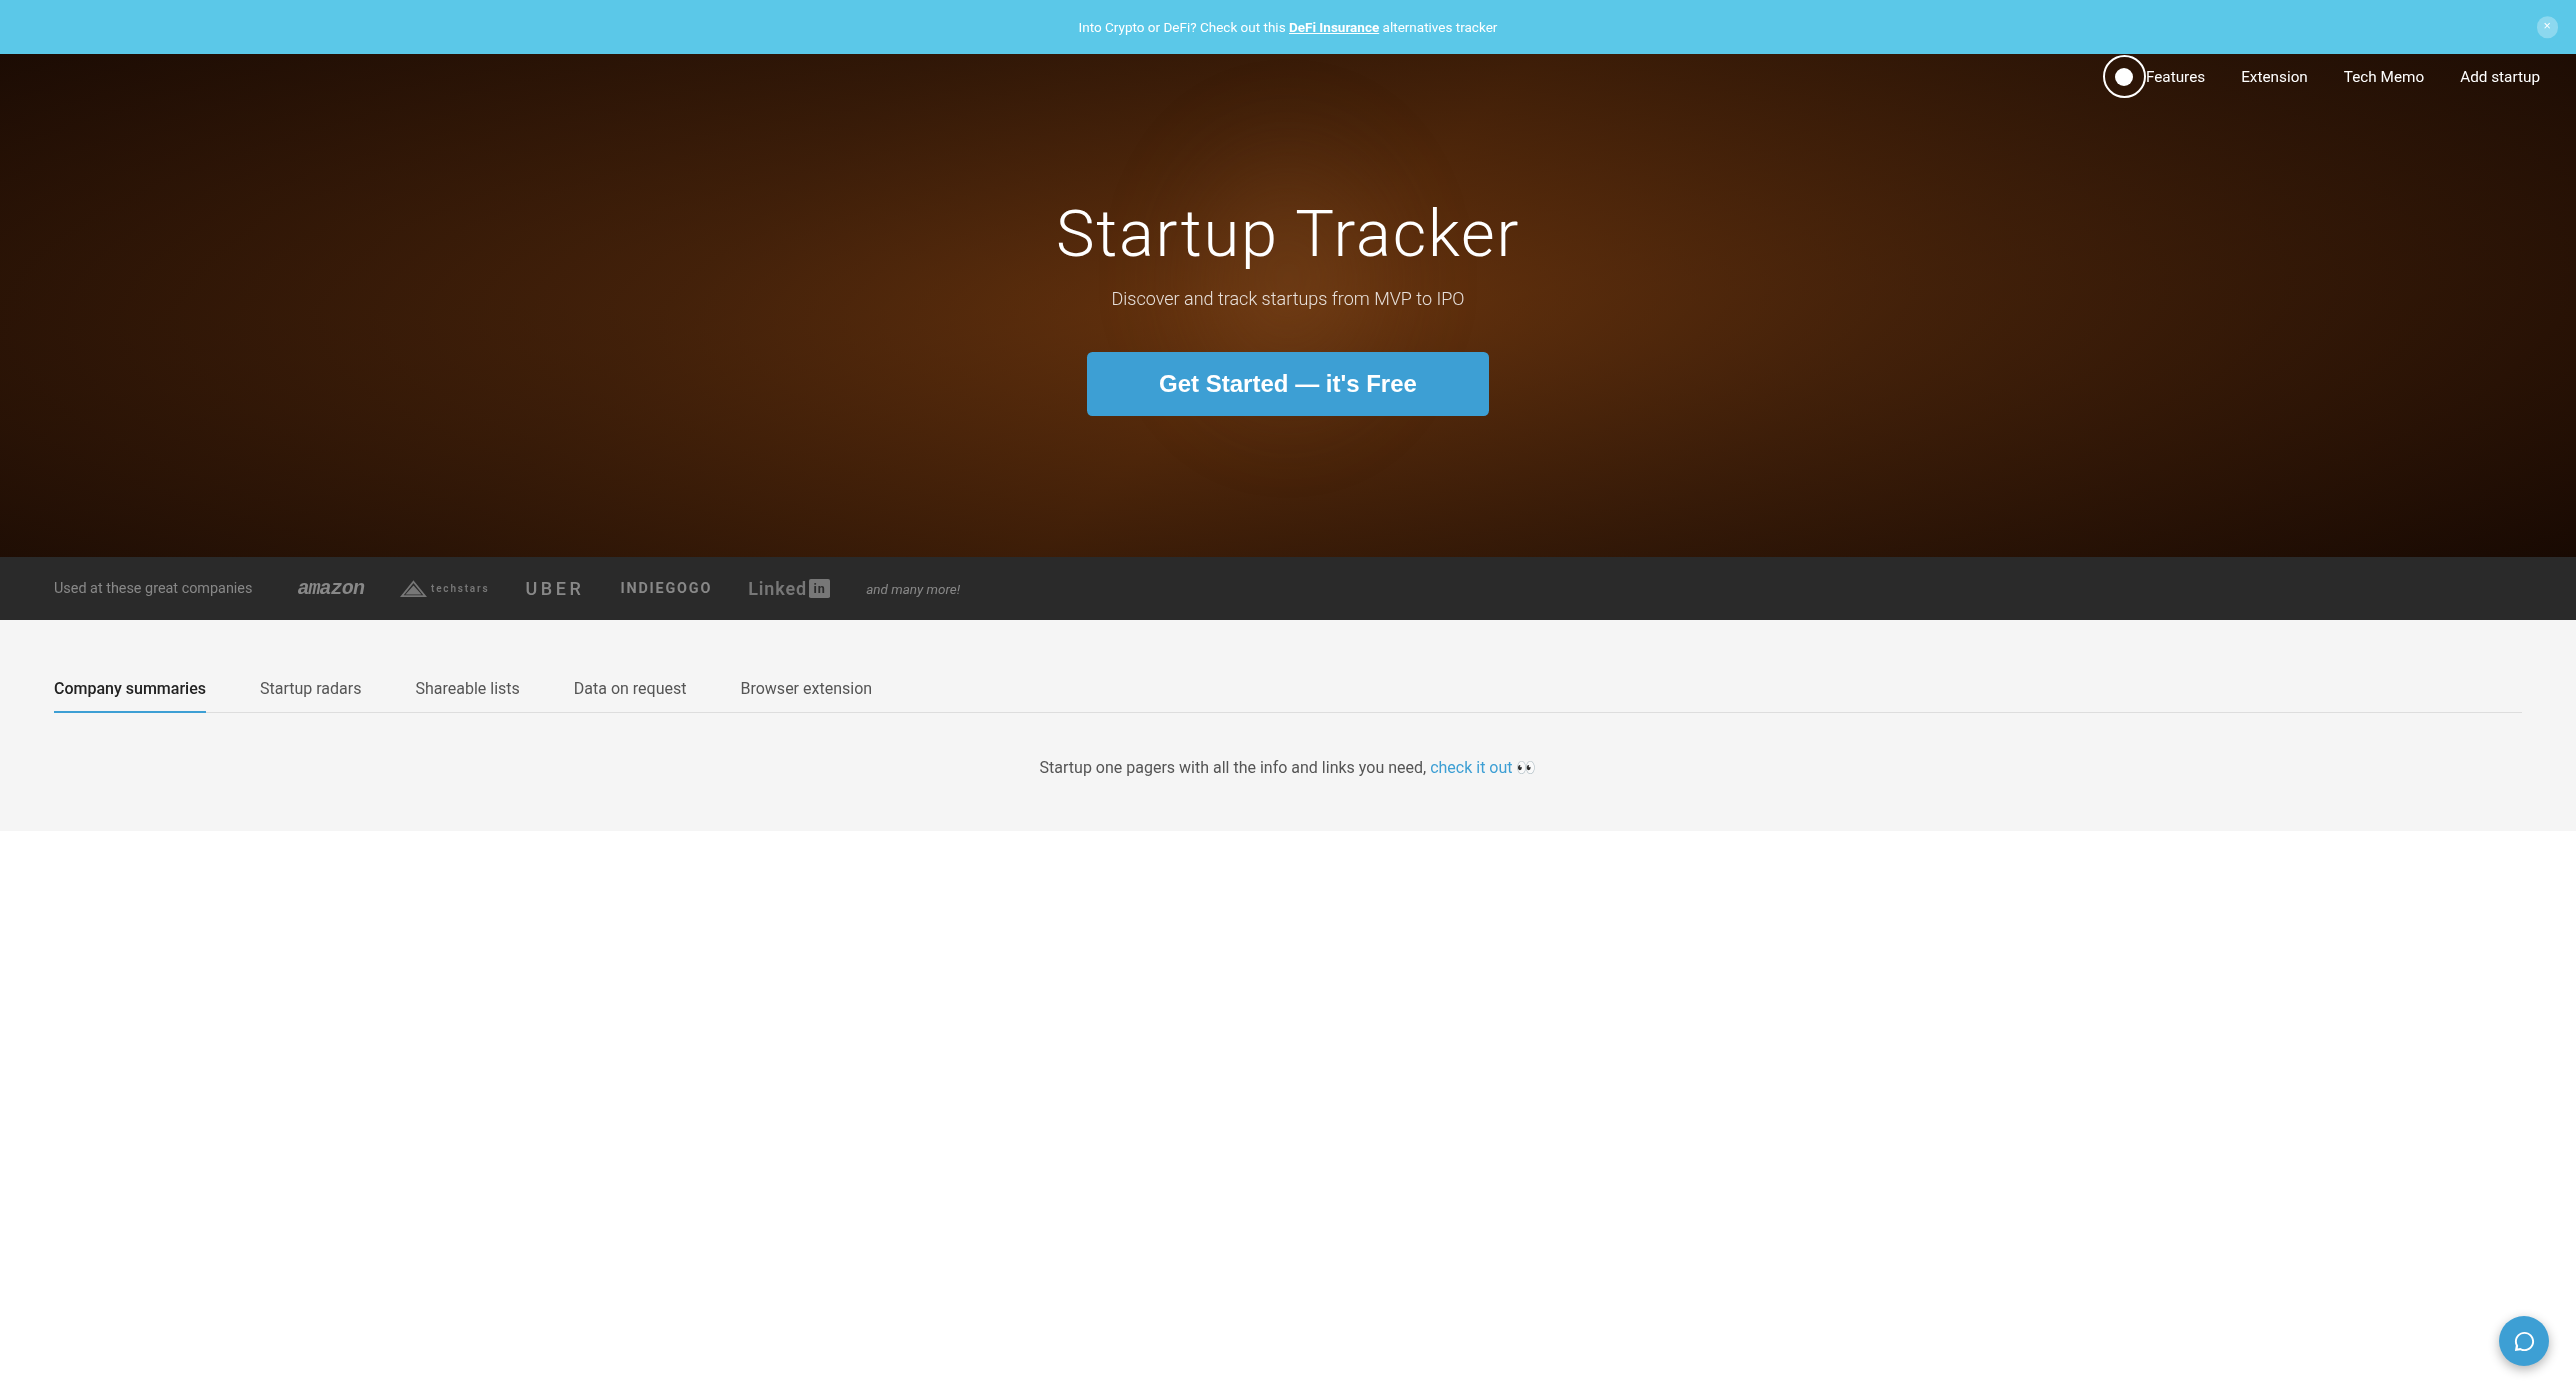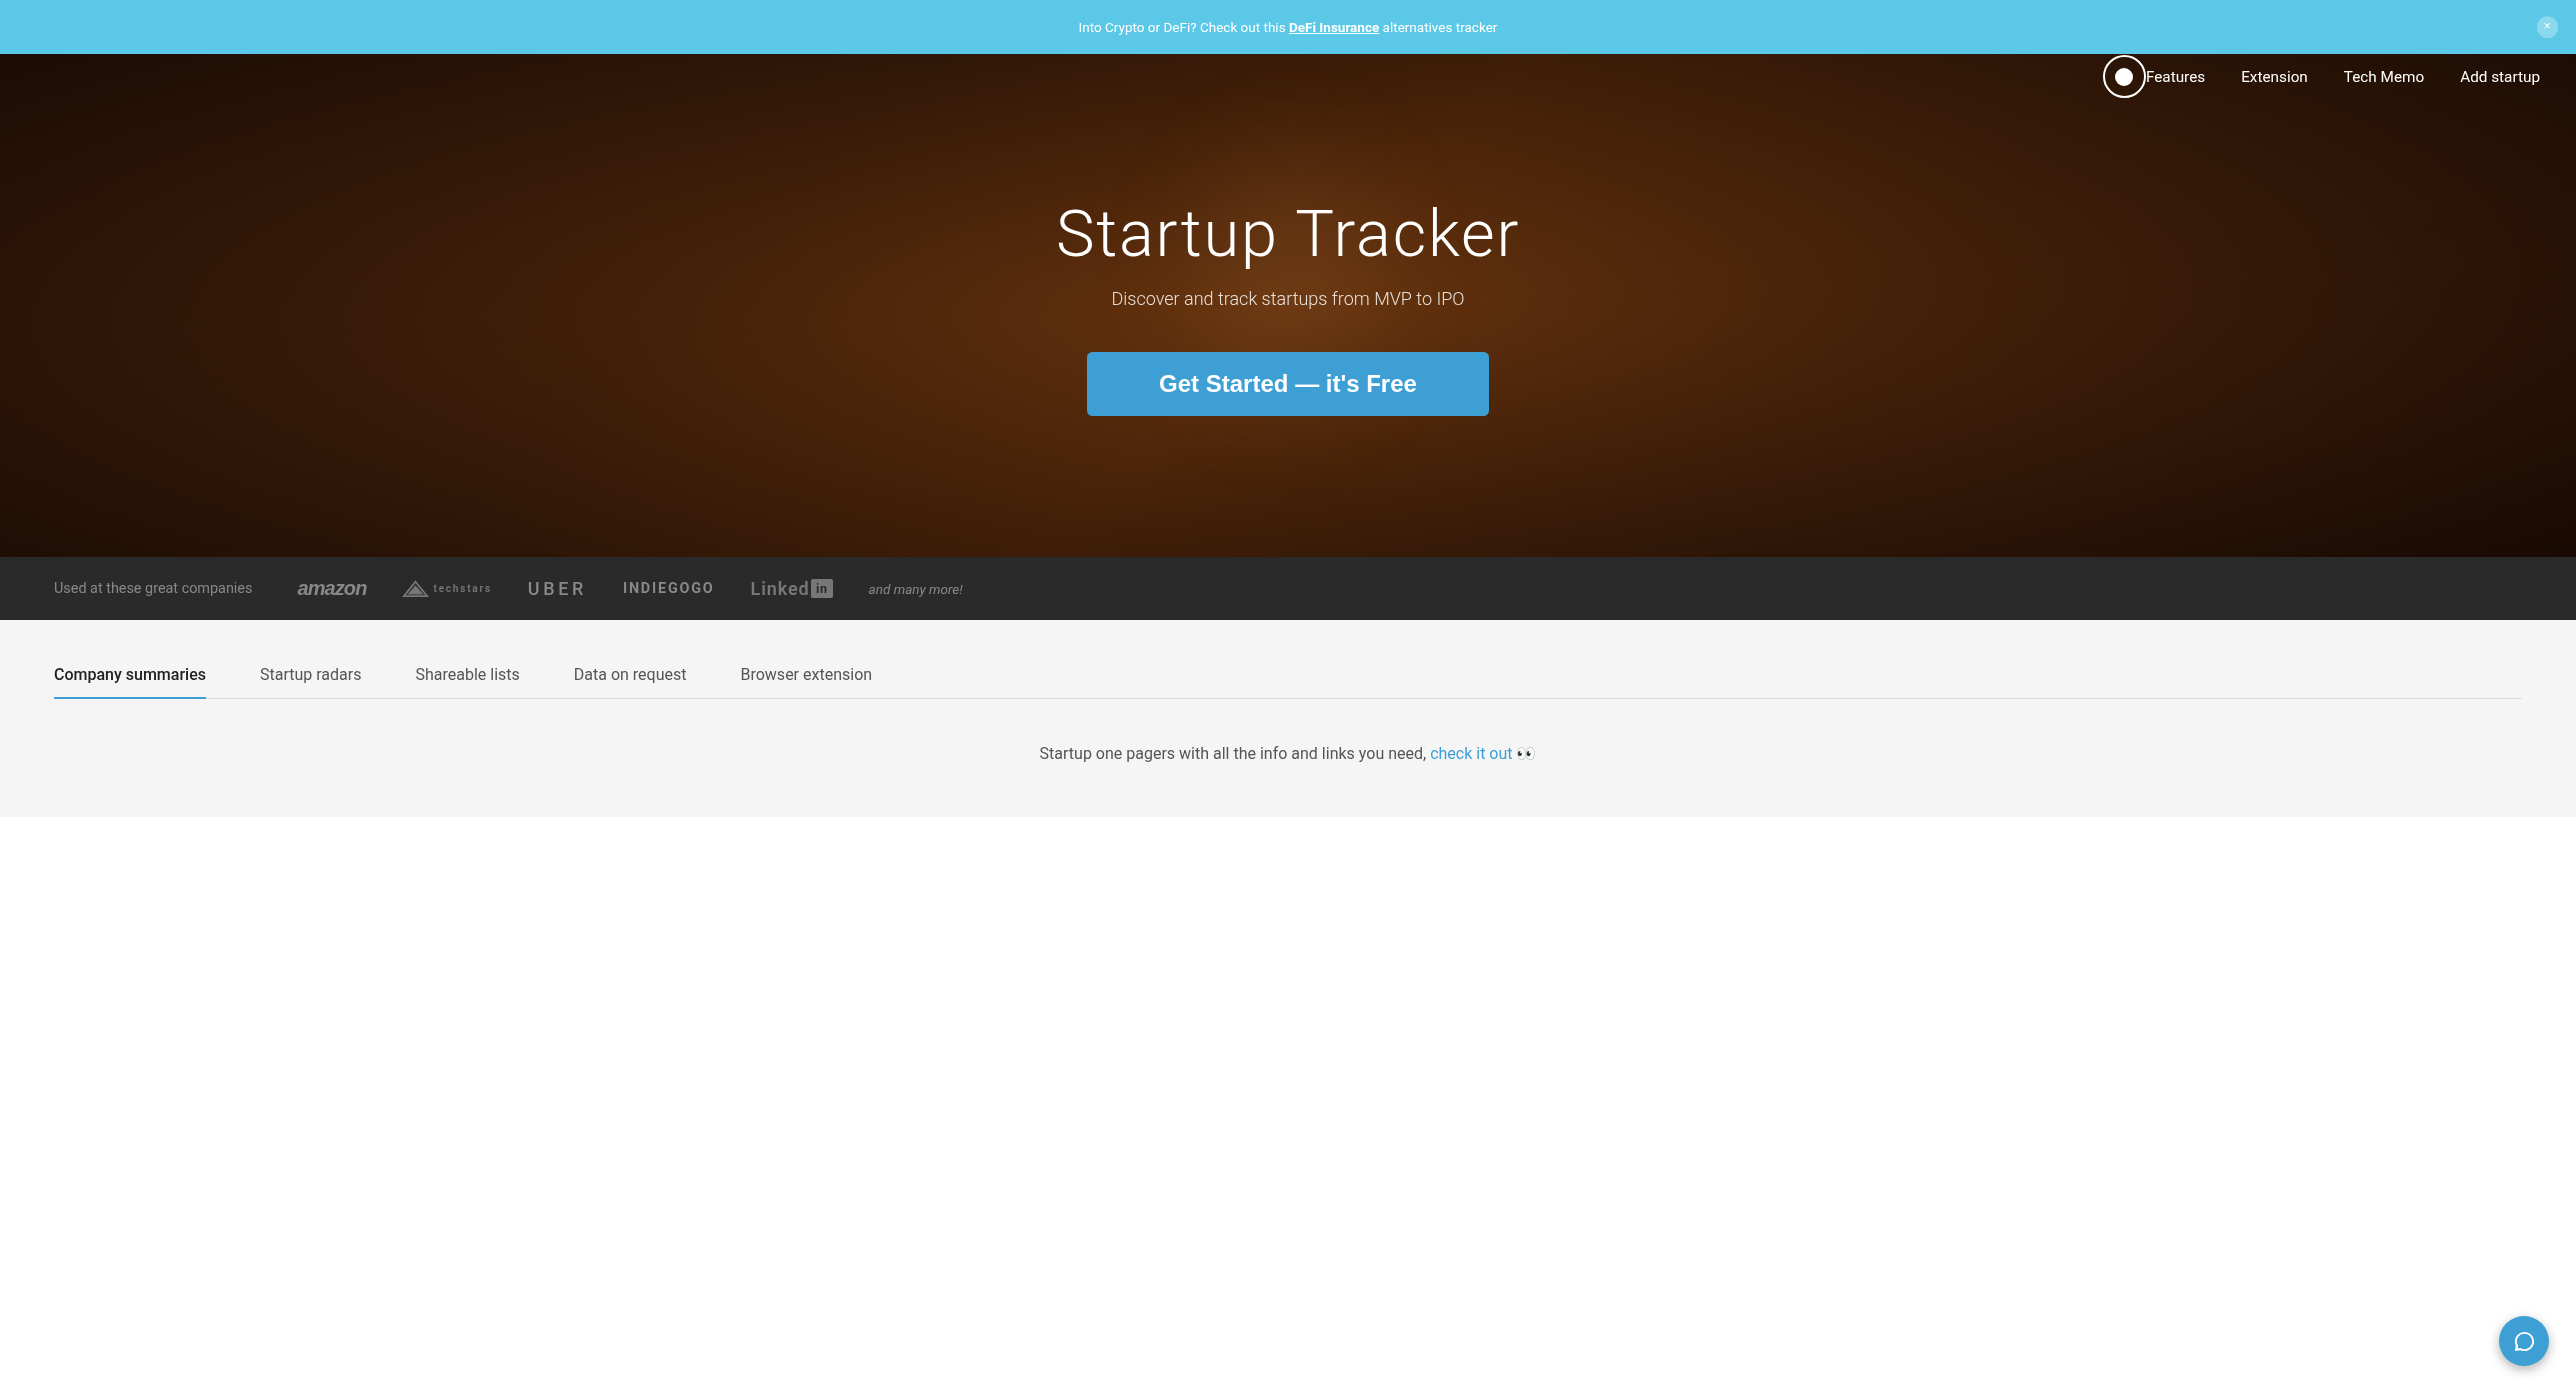--- a/index.html
+++ b/index.html
@@ -163,21 +163,21 @@
     }
     .company-logo {
       color: #888;
       font-size: 13.5px;
       font-weight: 600;
       letter-spacing: 0.9px;
     }
     .company-logo.amazon {
       font-size: 20px;
       font-style: italic;
-      font-family: Liberation Sans, sans-serif;
+      font-family: Liberation Mono, monospace;
       letter-spacing: -0.9px;
     }
     .company-logo.techstars {
       display: flex;
       flex-direction: row;
       align-items: center;
       gap: 4px;
       font-size: 10px;
       letter-spacing: 1.8px;
       color: #777;
@@ -217,21 +217,21 @@
     }
     .and-more {
       color: #888;
       font-size: 13.5px;
       font-style: italic;
     }
 
     
     .features-section {
       background: #f5f5f5;
-      padding: 45px 54px 36px;
+      padding: 59px 54px 36px;
     }
     .features-tabs {
       display: flex;
       gap: 54px;
       margin-bottom: 27px;
       border-bottom: 0.9px solid #ddd;
     }
     .feature-tab {
       font-size: 16px;
       color: #555;

